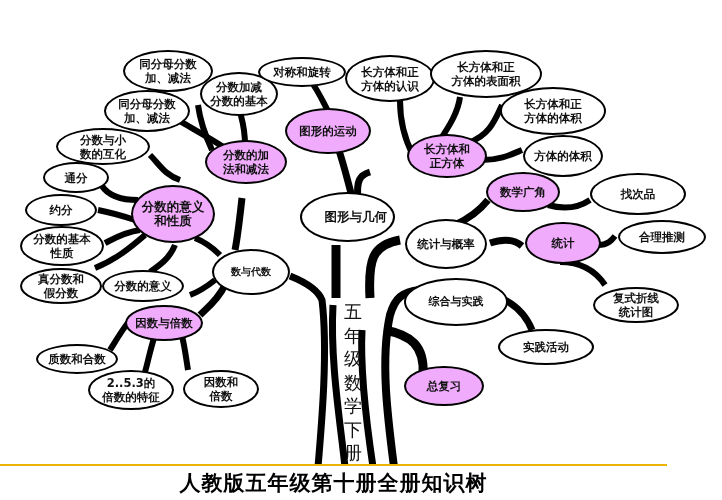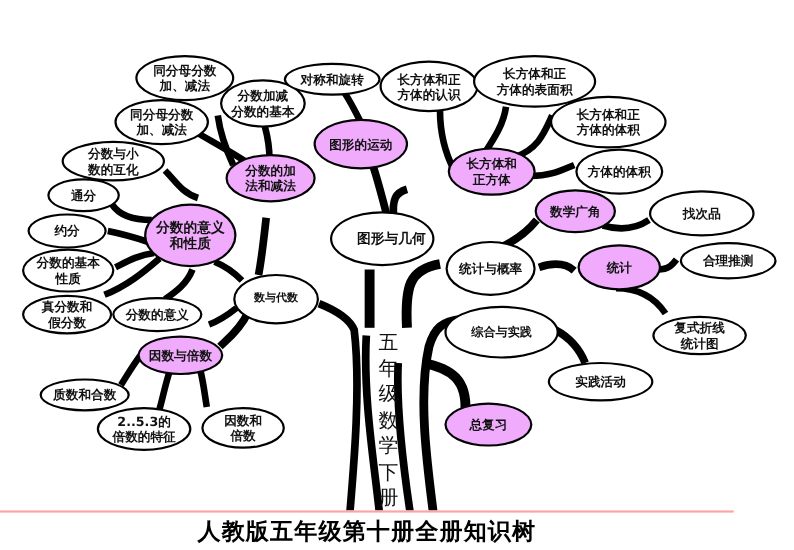--- a/index.html
+++ b/index.html
@@ -11,21 +11,21 @@
           border-radius:50%; background:#fff; display:flex; align-items:center;
           justify-content:center; text-align:center; color:#111;
           font-size:11.5px; line-height:14px; font-weight:bold; padding:0 6px; }
   .node.gray { background:#f0abfc;justify-content:center; }
   .node span { white-space:pre-line; }
   .trunk-text { position:absolute; left:338px; top:300px; width:30px;
                 font-family:"DejaVu Serif","Liberation Serif",serif;
                 font-size:18px; line-height:23.5px; text-align:center; color:#111;
                 white-space:pre-line; }
   .title-bar { position:absolute; left:0; top:464px; width:667px; height:36px;
-               border-top:2px solid #fca5a5; box-sizing:border-box; background:#fff;
+               border-top:2px solid #eab308; box-sizing:border-box; background:#fff;
                display:flex; align-items:center; justify-content:center;
                font-size:21px; font-weight:bold; color:#000; letter-spacing:1px; }
 </style>
 </head>
 <body>
 
 <svg id="tree" viewBox="0 0 722 500">
 
   <path class="branch" stroke-width="7" d="M318,467 C322,420 328,350 322,300 C318,290 305,282 290,276"></path>
   <path class="branch" stroke-width="7" d="M345,467 C340,420 330,360 333,305"></path>

